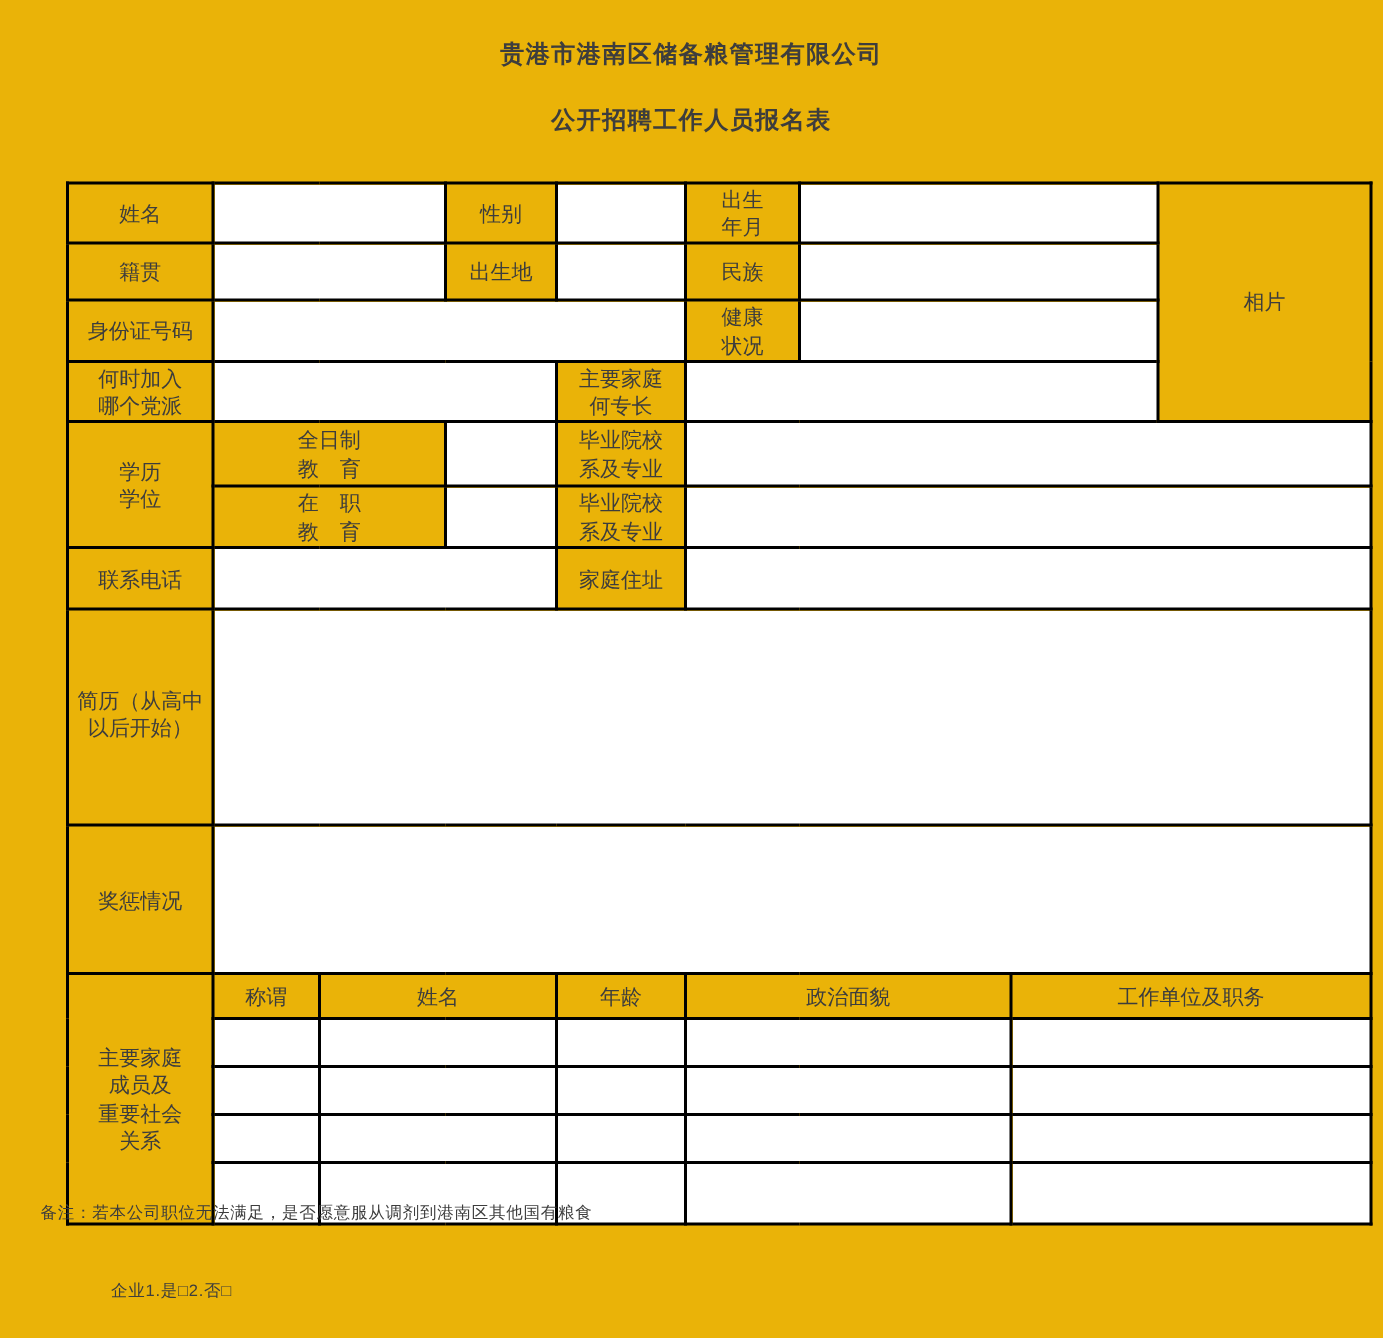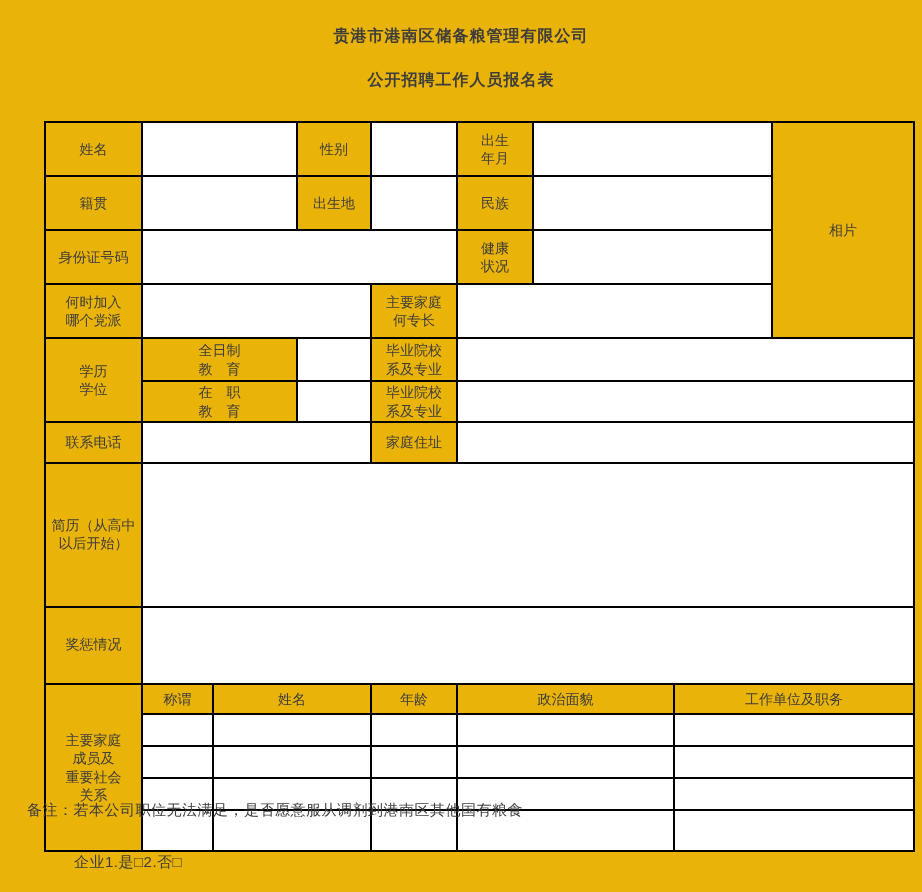--- a/index.html
+++ b/index.html
@@ -39,32 +39,32 @@
     color: #3d3d3d;
     text-align: center;
     vertical-align: middle;
     line-height: 1.3;
     padding: 1px 2px;
     overflow: hidden;
   }
   td.lbl { white-space: pre-line; }
   td.val { background: #ffffff; }
 
-  tr.h38  { height: 54px; }
+  tr.h38  { height: 38px; }
   tr.h43  { height: 43px; }
   tr.h41  { height: 41px; margin-top: 36px; }
   tr.h31  { height: 41px; }
   tr.h144 { height: 144px; font-family: Liberation Mono, monospace; }
-  tr.h88  { height: 77px; font-family: Liberation Serif, serif; }
+  tr.h88  { height: 99px; }
   tr.h30  { height: 30px; }
   tr.h32  { height: 32px; }
 
   .note {
     position: absolute;
-    font-size: 15px;
+    font-size: 11px;
     color: #3d3d3d;
     letter-spacing: 0.5px;
     white-space: nowrap;
   }
   .note1 { top: 801px; left: 27px; }
   .note2 { top: 853px; left: 74px; }
   .note .cb { display: inline; }
 </style>
 </head>
 <body>

